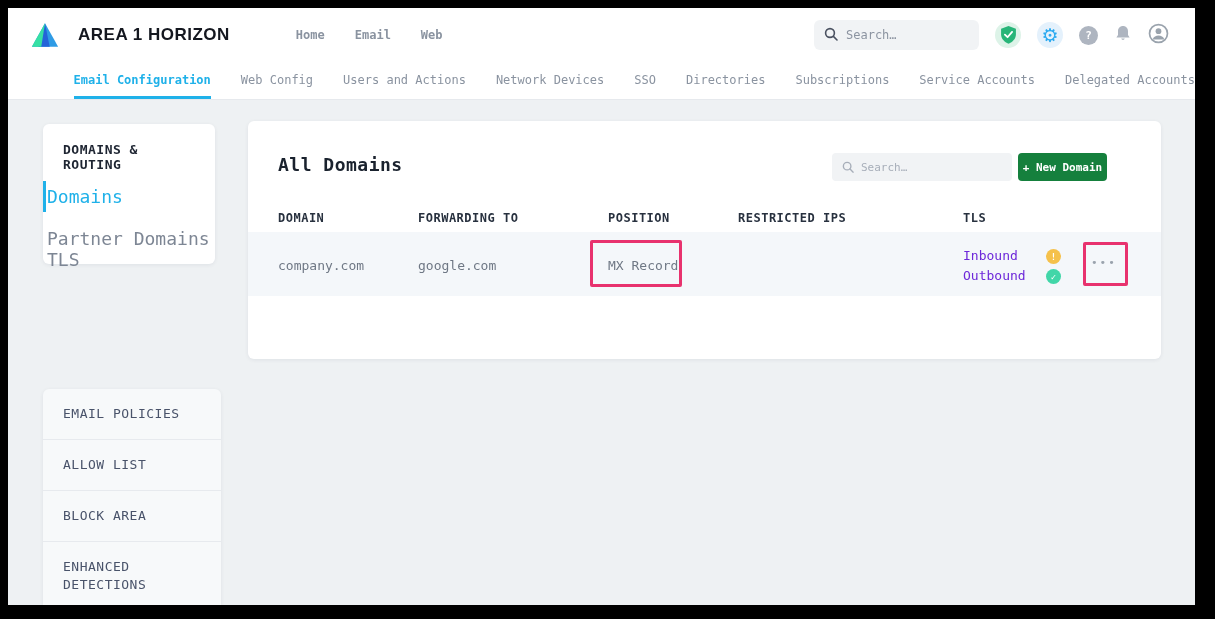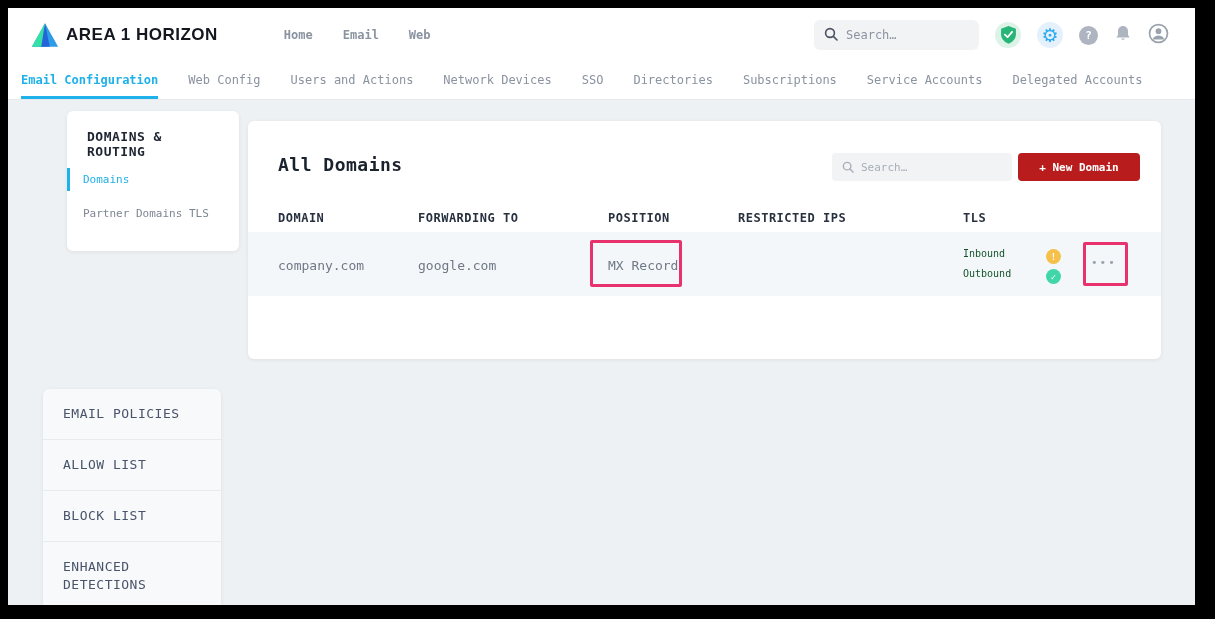--- a/index.html
+++ b/index.html
@@ -6,77 +6,77 @@
   html,body { width:1215px; height:619px; }
   body { background:#000; font-family:"DejaVu Sans Mono", monospace; }
   .frame { position:absolute; left:8px; top:8px; width:1187px; height:597px;
            background:#eef1f3; overflow:hidden; }
 
   
   .topbar { height:54px; background:#fff; display:flex; align-items:center; }
   .logo { display:flex; align-items:center; margin-left:22px; cursor:pointer; }
   .logo svg { display:block; }
   .logo-text { font-family:"Liberation Sans", sans-serif; font-weight:bold;
-               font-size:17px; color:#14171f; letter-spacing:.5px; margin-left:6px; }
+               font-size:17px; color:#14171f; letter-spacing:.5px; margin-left:18px; }
   .top-nav { display:flex; gap:30px; margin-left:66px; }
   .top-nav a { font-size:12px; color:#8a93a0; text-decoration:none; font-weight:bold; cursor:pointer; }
   .top-right { margin-left:auto; display:flex; align-items:center; gap:16px; margin-right:26px; }
   .searchbox { display:flex; align-items:center; background:#f1f3f5; border-radius:6px;
                height:30px; width:165px; padding:0 10px; }
   .searchbox input { border:none; background:transparent; outline:none; width:100%;
                      font-family:"DejaVu Sans Mono", monospace; font-size:12px; color:#4a5160; margin-left:8px; }
   .searchbox input::placeholder { color:#8c94a1; }
   .halo { width:26px; height:26px; border-radius:50%; display:flex; align-items:center;
           justify-content:center; cursor:pointer; }
   .halo.green { background:#ddf3e8; }
   .halo.blue  { background:#e4f1fc; }
   .gear-glyph { font-family:"DejaVu Sans", sans-serif; font-size:19px; color:#2baaf0; line-height:1; }
   .circle-icon { width:19px; height:19px; border-radius:50%; background:#aeb5c0; color:#fff;
                  display:flex; align-items:center; justify-content:center;
                  font-size:11px; font-weight:bold; cursor:pointer; }
 
   
   .tabs { height:38px; background:#fff; display:flex; gap:30px; padding-left:13px;
-          border-bottom:1px solid #e6e9ed; }
+          border-bottom:1px solid #e6e9ed;justify-content:flex-end; }
   .tab { font-size:12px; color:#8a93a0; display:flex; align-items:center; cursor:pointer;
          border-bottom:3px solid transparent; padding-top:2px; }
   .tab.active { color:#1fb1e9; font-weight:bold; border-bottom-color:#1fb1e9; }
 
   
   .content { position:relative; height:505px; }
   .card { position:absolute; border-radius:6px; box-shadow:0 1px 4px rgba(20,30,50,.07); }
 
   
-  .routing-card { left:35px; top:11px; width:172px; height:140px; background:#fff; padding:18px 0 0 0;margin-left:24px; }
+  .routing-card { left:35px; top:24px; width:172px; height:140px; background:#fff; padding:18px 0 0 0; }
   .routing-head { font-size:13px; font-weight:bold; color:#1e2532; letter-spacing:.5px; padding:0 20px; }
-  .routing-item { font-size:11px; color:#7d8694; padding:7px 16px; margin-top:7px; position:relative; cursor:pointer; }
+  .routing-item { font-size:18px; color:#7d8694; padding:7px 4px; margin-top:7px; position:relative; cursor:pointer; }
   .routing-item.active { color:#1fb1e9; }
   .routing-item.active::before { content:""; position:absolute; left:0; top:2px; bottom:2px;
                                  width:3px; background:#1fb1e9; }
   .policies-card { left:35px; top:289px; width:178px; background:#f7f9fa; }
   .policy-sec { font-size:13px; color:#49536a; padding:16px 20px; border-bottom:1px solid #e7eaee;
                 letter-spacing:.5px; cursor:pointer; line-height:18px; }
   .policy-sec:last-child { border-bottom:none; }
 
   
   .main-card { left:240px; top:21px; width:913px; height:238px; background:#fff; }
   .main-title { position:absolute; left:30px; top:33px; font-size:18px; font-weight:bold;
                 color:#1a222e; letter-spacing:.5px; }
   .panel-search { position:absolute; left:584px; top:32px; width:180px; height:28px;
                   background:#f1f3f5; border-radius:4px; display:flex; align-items:center; padding:0 10px; }
   .panel-search input { border:none; background:transparent; outline:none; width:100%;
                         font-family:"DejaVu Sans Mono", monospace; font-size:11px; color:#4a5160; margin-left:7px; }
   .panel-search input::placeholder { color:#a7aeb9; }
-  .new-domain-btn { position:absolute; left:770px; top:32px; width:122px; height:28px;
-                    background:#b91c1c; color:#fff; border:none; border-radius:4px;
+  .new-domain-btn { position:absolute; left:770px; top:32px; width:89px; height:28px;
+                    background:#15803d; color:#fff; border:none; border-radius:4px;
                     font-family:"DejaVu Sans Mono", monospace; font-size:11px; font-weight:bold; cursor:pointer; }
   .col-head { position:absolute; top:90px; font-size:12px; font-weight:bold; color:#28313f; letter-spacing:.5px; }
   .table-row { position:absolute; left:0; top:111px; width:913px; height:64px; background:#f4f7fa; cursor:pointer; }
   .cell { position:absolute; font-size:13px; color:#6f7885; top:26px; }
-  .tls-line { position:absolute; font-size:10px; color:#14532d; }
+  .tls-line { position:absolute; font-size:13px; color:#6d28d9; }
   .status-dot { position:absolute; width:15px; height:15px; border-radius:50%; color:#fff;
                 display:flex; align-items:center; justify-content:center;
                 font-size:9px; font-weight:bold; }
   .status-dot.warn { background:#f5c14b; }
   .status-dot.ok   { background:#41d6a8; }
   .row-actions { position:absolute; left:843px; top:24px; color:#9aa3ad; font-size:11px;
                  letter-spacing:2px; cursor:pointer; }
   .annot { position:absolute; border:3px solid #e8326e; border-radius:2px; pointer-events:none; }
   .annot-mx { left:342px; top:119px; width:92px; height:47px; }
   .annot-dots { left:835px; top:121px; width:45px; height:44px; }
@@ -156,21 +156,21 @@
 
     <div class="card routing-card">
       <div class="routing-head">DOMAINS &amp; ROUTING</div>
       <div class="routing-item active">Domains</div>
       <div class="routing-item">Partner Domains TLS</div>
     </div>
 
     <div class="card policies-card">
       <div class="policy-sec">EMAIL POLICIES</div>
       <div class="policy-sec">ALLOW LIST</div>
-      <div class="policy-sec">BLOCK LIST</div>
+      <div class="policy-sec">BLOCK AREA</div>
       <div class="policy-sec">ENHANCED DETECTIONS</div>
     </div>
 
     <div class="card main-card">
       <div class="main-title">All Domains</div>
 
       <div class="panel-search">
         <span>
           <svg width="12" height="12" viewBox="0 0 14 14">
               <circle cx="6" cy="6" r="4.4" fill="none" stroke="#a7aeb9" stroke-width="1.6"></circle>

